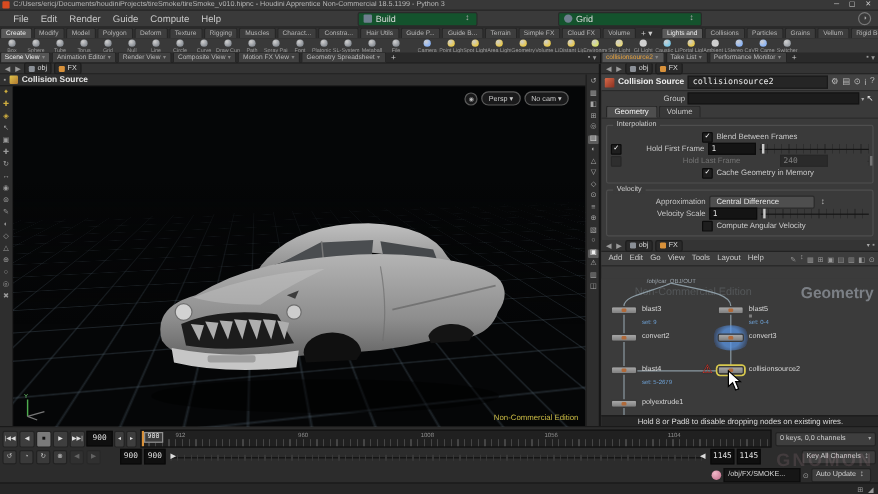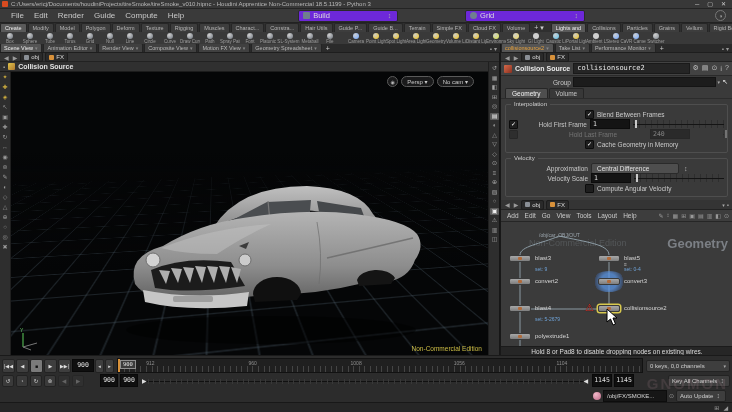--- a/index.html
+++ b/index.html
@@ -11,21 +11,21 @@
   .titlebar{position:absolute;left:0;top:0;width:732px;height:9px;background:#383838;
             border-bottom:1px solid #242424;display:flex;align-items:center;gap:3px;padding:0 2px;box-sizing:border-box;}
   .appicon{width:6px;height:6px;background:#d84b20;border-radius:1px;flex:0 0 auto;}
   .titletext{font-size:6px;color:#b8b8b8;white-space:nowrap;overflow:hidden;flex:1;}
   .winbtns{display:flex;gap:8px;margin-right:4px;}
   .winbtn{font-size:6px;color:#cfcfcf;line-height:8px;}
   
   .menubar{position:absolute;left:0;top:9px;width:732px;height:14px;background:#3a3a3a;
            border-bottom:1px solid #222;display:flex;align-items:center;padding:0 6px;box-sizing:border-box;gap:2px;}
   .menuitem{font-size:8px;color:#c9c9c9;padding:0 5px;}
-  .combo{display:flex;align-items:center;gap:3px;background:#6d28d9;border:1px solid #2a2a2a;
+  .combo{display:flex;align-items:center;gap:3px;background:#14532d;border:1px solid #2a2a2a;
          border-radius:2px;height:10px;padding:0 4px;font-size:7.5px;color:#ddd;}
   .combo .cicon{width:7px;height:7px;background:#6f7f8f;border-radius:1px;}
   .spin{color:#aaa;font-size:7px;padding:0 2px;}
   .roundbtn{width:9px;height:9px;border:1px solid #777;border-radius:50%;color:#aaa;font-size:6px;
             display:flex;align-items:center;justify-content:center;}
   
   .shelftabs{position:absolute;left:0;top:23px;width:732px;height:9px;background:#2f2f2f;display:flex;align-items:flex-end;overflow:hidden;}
   .stab{flex:0 0 auto;font-size:5.5px;color:#b5b5b5;background:#3d3d3d;border:1px solid #262626;border-bottom:none;
         border-radius:2px 2px 0 0;padding:1px 4px 0 4px;margin-right:1px;height:7px;line-height:6px;white-space:nowrap;overflow:hidden;}
   .stab.on{background:#5a5a5a;color:#eee;}

